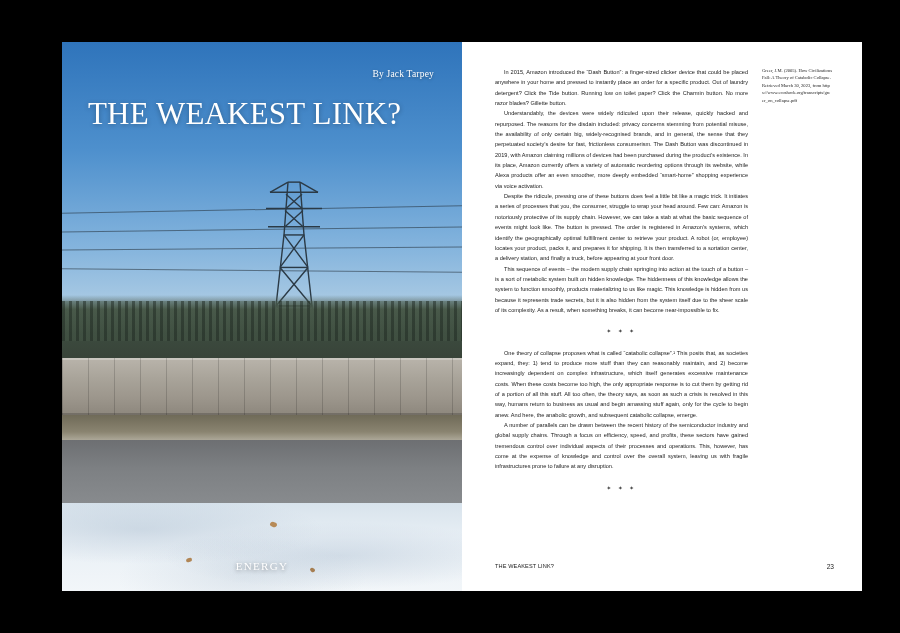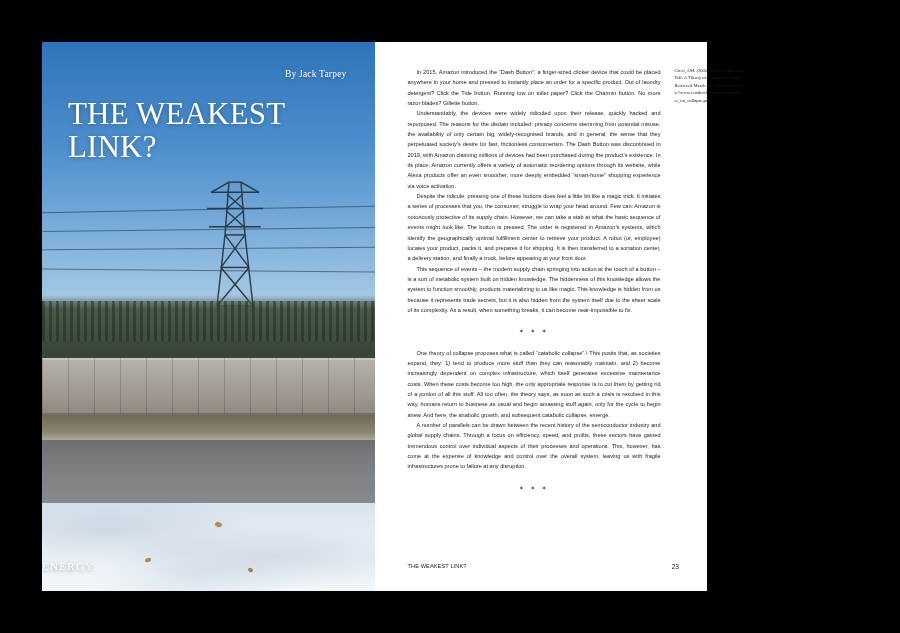--- a/index.html
+++ b/index.html
@@ -9,23 +9,23 @@
   }
   body {
     width: 900px;
     height: 633px;
     overflow: hidden;
     font-family: "Liberation Sans", sans-serif;
   }
 
   .spread {
     position: absolute;
-    left: 42px;
+    left: 62px;
     top: 42px;
-    width: 665px;
+    width: 800px;
     height: 549px;
     display: flex;
     background: #fca5a5;
   }
 
   
   .page-left {
     position: relative;
     width: 400px;
     height: 549px;
@@ -159,21 +159,21 @@
     font-weight: 400;
     letter-spacing: .005em;
     line-height: 1.05;
     color: #ffffff;
     text-shadow: 0 1px 5px rgba(0,0,0,.30);
   }
   .section-label {
     position: absolute;
     left: 0; right: 0;
     bottom: 19px;
-    text-align: left;
+    text-align: center;
     font-family: "Liberation Serif", serif;
     font-size: 11px;
     letter-spacing: .12em;
     color: #ffffff;
     text-shadow: 0 1px 4px rgba(0,0,0,.45);
   }
 
   
   .page-right {
     position: relative;

